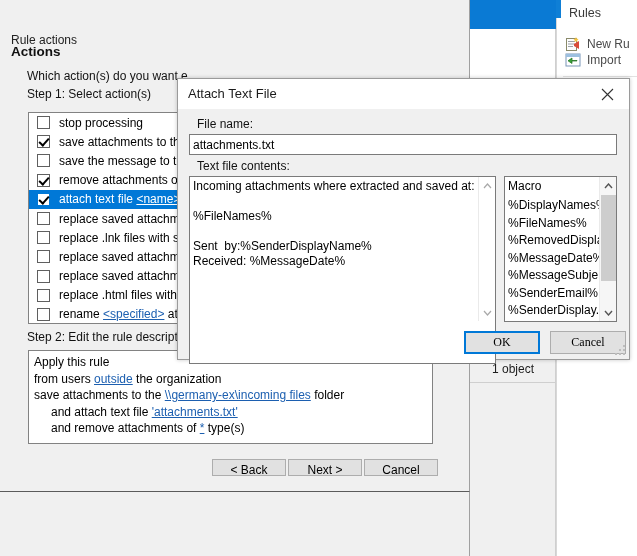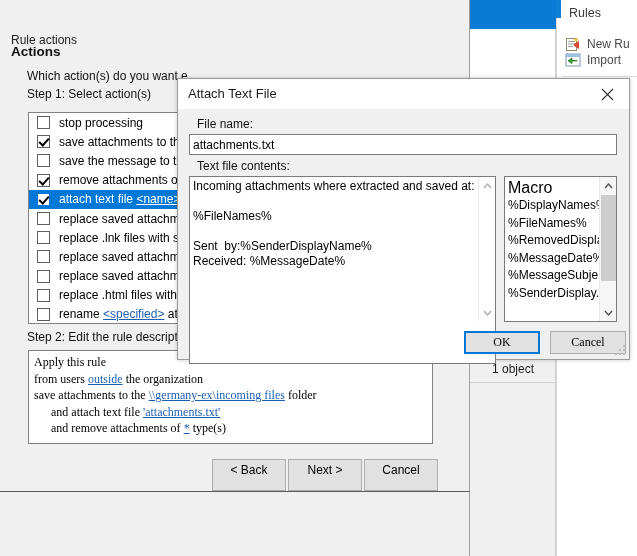--- a/index.html
+++ b/index.html
@@ -220,35 +220,34 @@
   
   #rule-desc {
     position: absolute;
     left: 28px; top: 350px;
     width: 405px; height: 94px;
     background: #ffffff;
     border: 1px solid #828282;
     box-sizing: border-box;
     padding: 3px 5px;
     overflow: hidden;
-    font-family: Liberation Serif, serif;
   }
   .desc-line {
     font-size: 12px;
     line-height: 16.5px;
     white-space: nowrap;
     color: #000;
   }
   .desc-line.indent { padding-left: 17px; }
 
   
   .wbtn {
     position: absolute;
     top: 459px;
-    width: 74px; height: 32px;
+    width: 74px; height: 17px;
     background: #e1e1e1;
     border: 1px solid #adadad;
     box-sizing: border-box;
     font-family: "Liberation Sans", sans-serif;
     font-size: 12px;
     color: #000;
     line-height: 21px;
     text-align: center;
     cursor: default;
   }
@@ -364,21 +363,21 @@
     left: 326px; top: 97px;
     width: 113px; height: 146px;
     background: #ffffff;
     border: 1px solid #7a7a7a;
     box-sizing: border-box;
     overflow: hidden;
   }
   #macro-header {
     position: absolute;
     left: 3px; top: 2px;
-    font-size: 16px;
+    font-size: 12px;
     color: #000;
   }
   #macro-list {
     position: absolute;
     left: 3px; top: 20px;
     width: 90px;
   }
   .macro-row {
     font-size: 12px;
     line-height: 17.5px;
@@ -579,20 +578,21 @@
   </div>
 
   <div id="macro-box">
     <div id="macro-header">Macro</div>
     <div id="macro-list">
         <div class="macro-row">%DisplayNames%</div>
         <div class="macro-row">%FileNames%</div>
         <div class="macro-row">%RemovedDispla...</div>
         <div class="macro-row">%MessageDate%</div>
         <div class="macro-row">%MessageSubje...</div>
+        <div class="macro-row">%SenderEmail%</div>
         <div class="macro-row">%SenderDisplay...</div>
       </div>
     <div class="vscroll" id="macro-scroll">
       <div class="sb-arrow up">
         <svg width="9" height="6" viewBox="0 0 9 6">
             <path d="M1 5 L4.5 1 L8 5" stroke="#555" stroke-width="1.4" fill="none"></path>
           </svg>
       </div>
       <div id="macro-thumb"></div>
       <div class="sb-arrow down">

